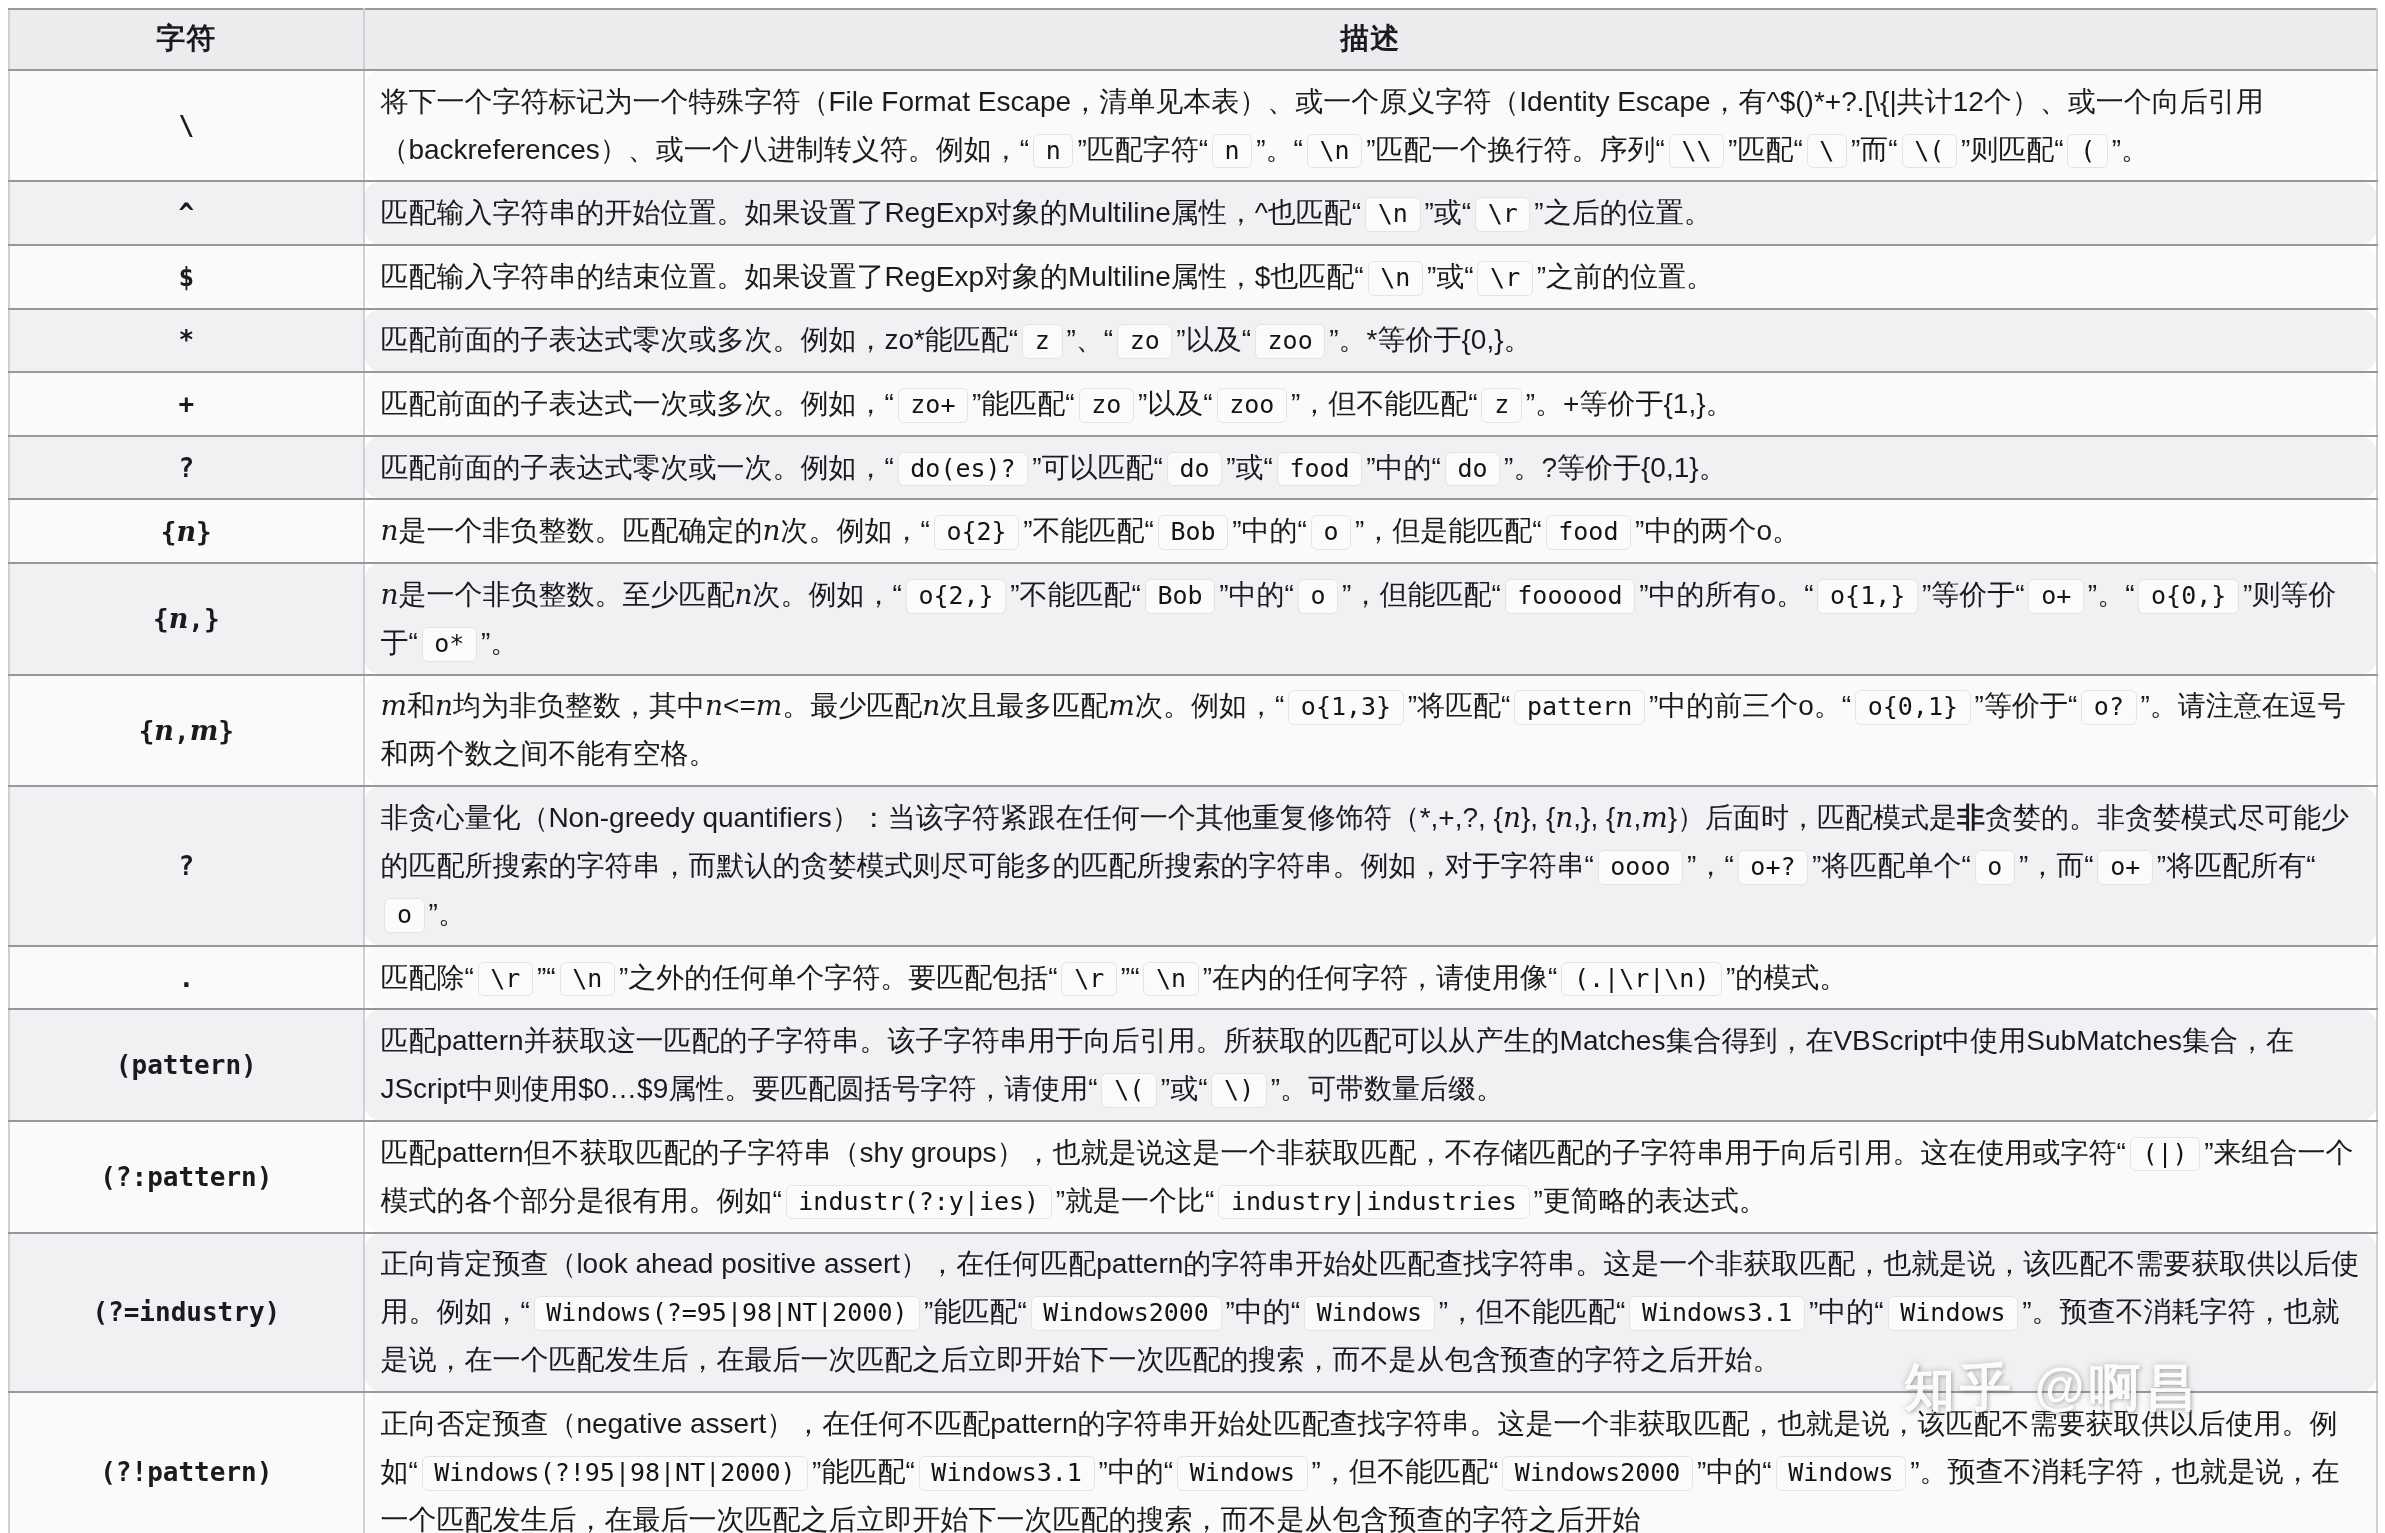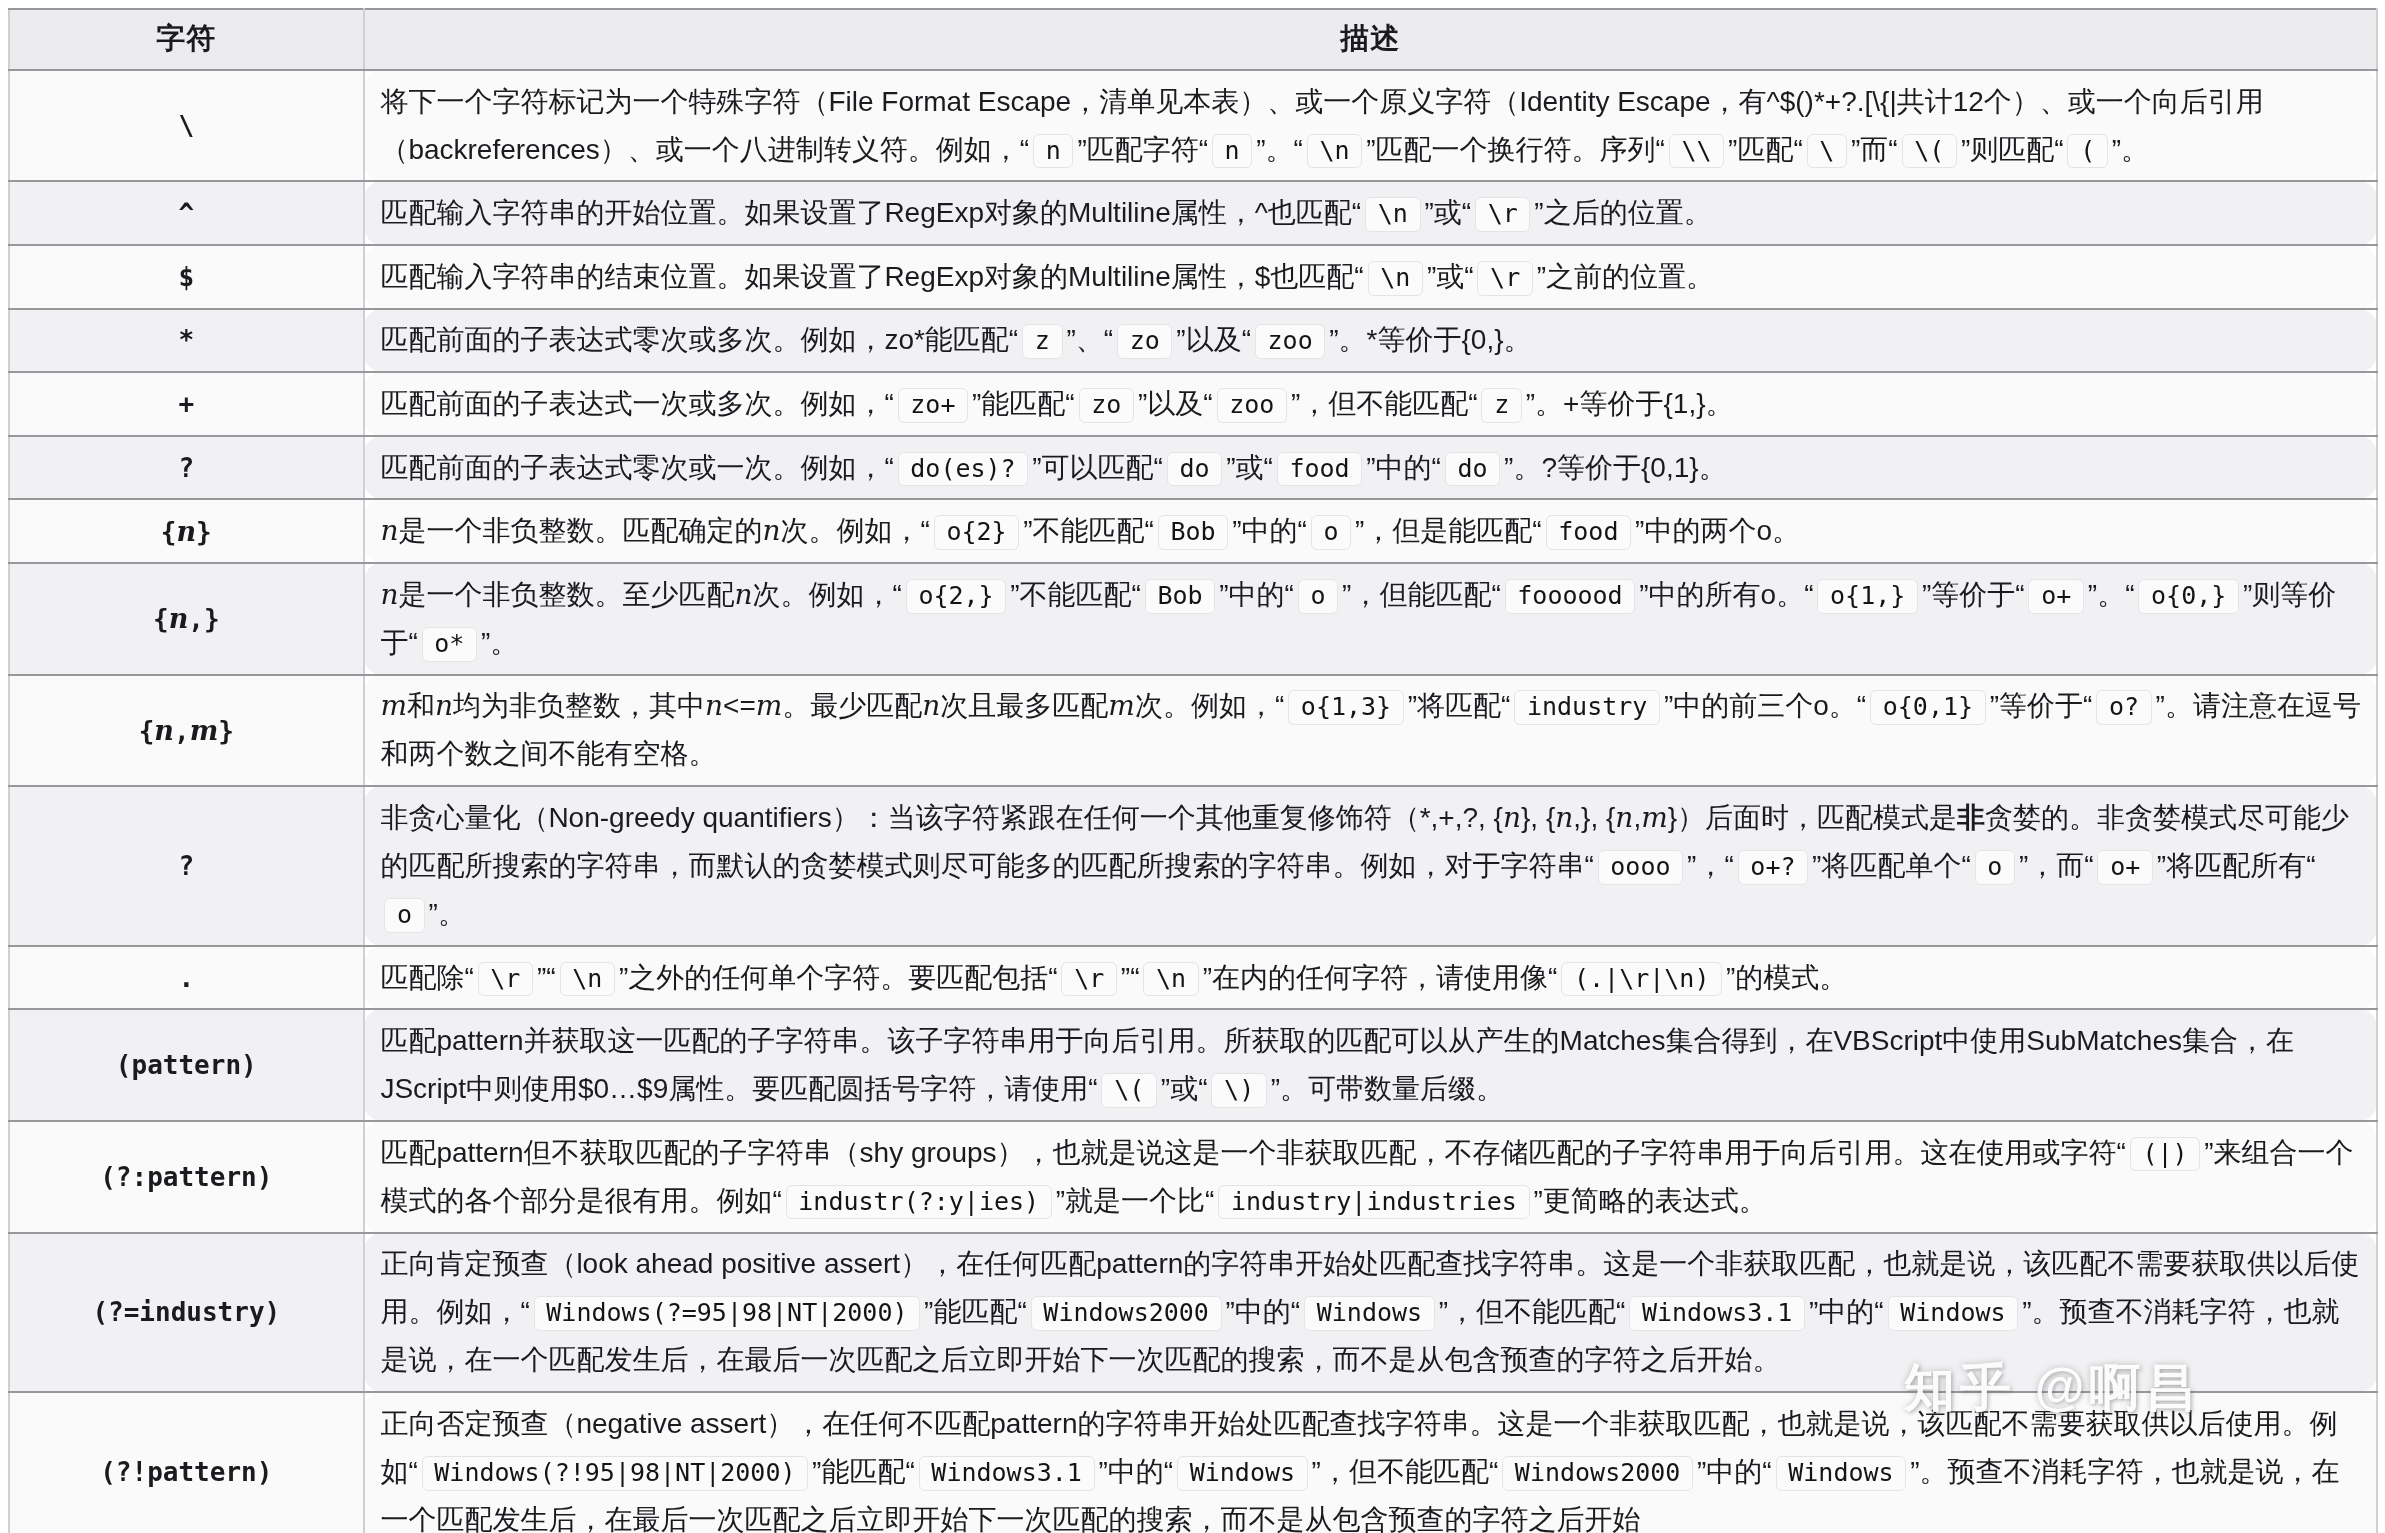--- a/index.html
+++ b/index.html
@@ -89,21 +89,21 @@
         <tr>
           <td class="char">{<em class="var">n</em>}</td>
           <td class="desc"><em class="var">n</em>是一个非负整数。匹配确定的<em class="var">n</em>次。例如，“<span class="chip">o{2}</span>”不能匹配“<span class="chip">Bob</span>”中的“<span class="chip">o</span>”，但是能匹配“<span class="chip">food</span>”中的两个o。</td>
         </tr>
         <tr>
           <td class="char">{<em class="var">n</em>,}</td>
           <td class="desc"><em class="var">n</em>是一个非负整数。至少匹配<em class="var">n</em>次。例如，“<span class="chip">o{2,}</span>”不能匹配“<span class="chip">Bob</span>”中的“<span class="chip">o</span>”，但能匹配“<span class="chip">foooood</span>”中的所有o。“<span class="chip">o{1,}</span>”等价于“<span class="chip">o+</span>”。“<span class="chip">o{0,}</span>”则等价于“<span class="chip">o*</span>”。</td>
         </tr>
         <tr>
           <td class="char">{<em class="var">n</em>,<em class="var">m</em>}</td>
-          <td class="desc"><em class="var">m</em>和<em class="var">n</em>均为非负整数，其中<em class="var">n</em>&lt;=<em class="var">m</em>。最少匹配<em class="var">n</em>次且最多匹配<em class="var">m</em>次。例如，“<span class="chip">o{1,3}</span>”将匹配“<span class="chip">industry</span>”中的前三个o。“<span class="chip">o{0,1}</span>”等价于“<span class="chip">o?</span>”。请注意在逗号和两个数之间不能有空格。</td>
+          <td class="desc"><em class="var">m</em>和<em class="var">n</em>均为非负整数，其中<em class="var">n</em>&lt;=<em class="var">m</em>。最少匹配<em class="var">n</em>次且最多匹配<em class="var">m</em>次。例如，“<span class="chip">o{1,3}</span>”将匹配“<span class="chip">pattern</span>”中的前三个o。“<span class="chip">o{0,1}</span>”等价于“<span class="chip">o?</span>”。请注意在逗号和两个数之间不能有空格。</td>
         </tr>
         <tr>
           <td class="char">?</td>
           <td class="desc">非贪心量化（Non-greedy quantifiers）：当该字符紧跟在任何一个其他重复修饰符（*,+,?, {<em class="var">n</em>}, {<em class="var">n</em>,}, {<em class="var">n</em>,<em class="var">m</em>}）后面时，匹配模式是<strong class="bld">非</strong>贪婪的。非贪婪模式尽可能少的匹配所搜索的字符串，而默认的贪婪模式则尽可能多的匹配所搜索的字符串。例如，对于字符串“<span class="chip">oooo</span>”，“<span class="chip">o+?</span>”将匹配单个“<span class="chip">o</span>”，而“<span class="chip">o+</span>”将匹配所有“<span class="chip">o</span>”。</td>
         </tr>
         <tr>
           <td class="char">.</td>
           <td class="desc">匹配除“<span class="chip">\r</span>”“<span class="chip">\n</span>”之外的任何单个字符。要匹配包括“<span class="chip">\r</span>”“<span class="chip">\n</span>”在内的任何字符，请使用像“<span class="chip">(.|\r|\n)</span>”的模式。</td>
         </tr>
         <tr>

